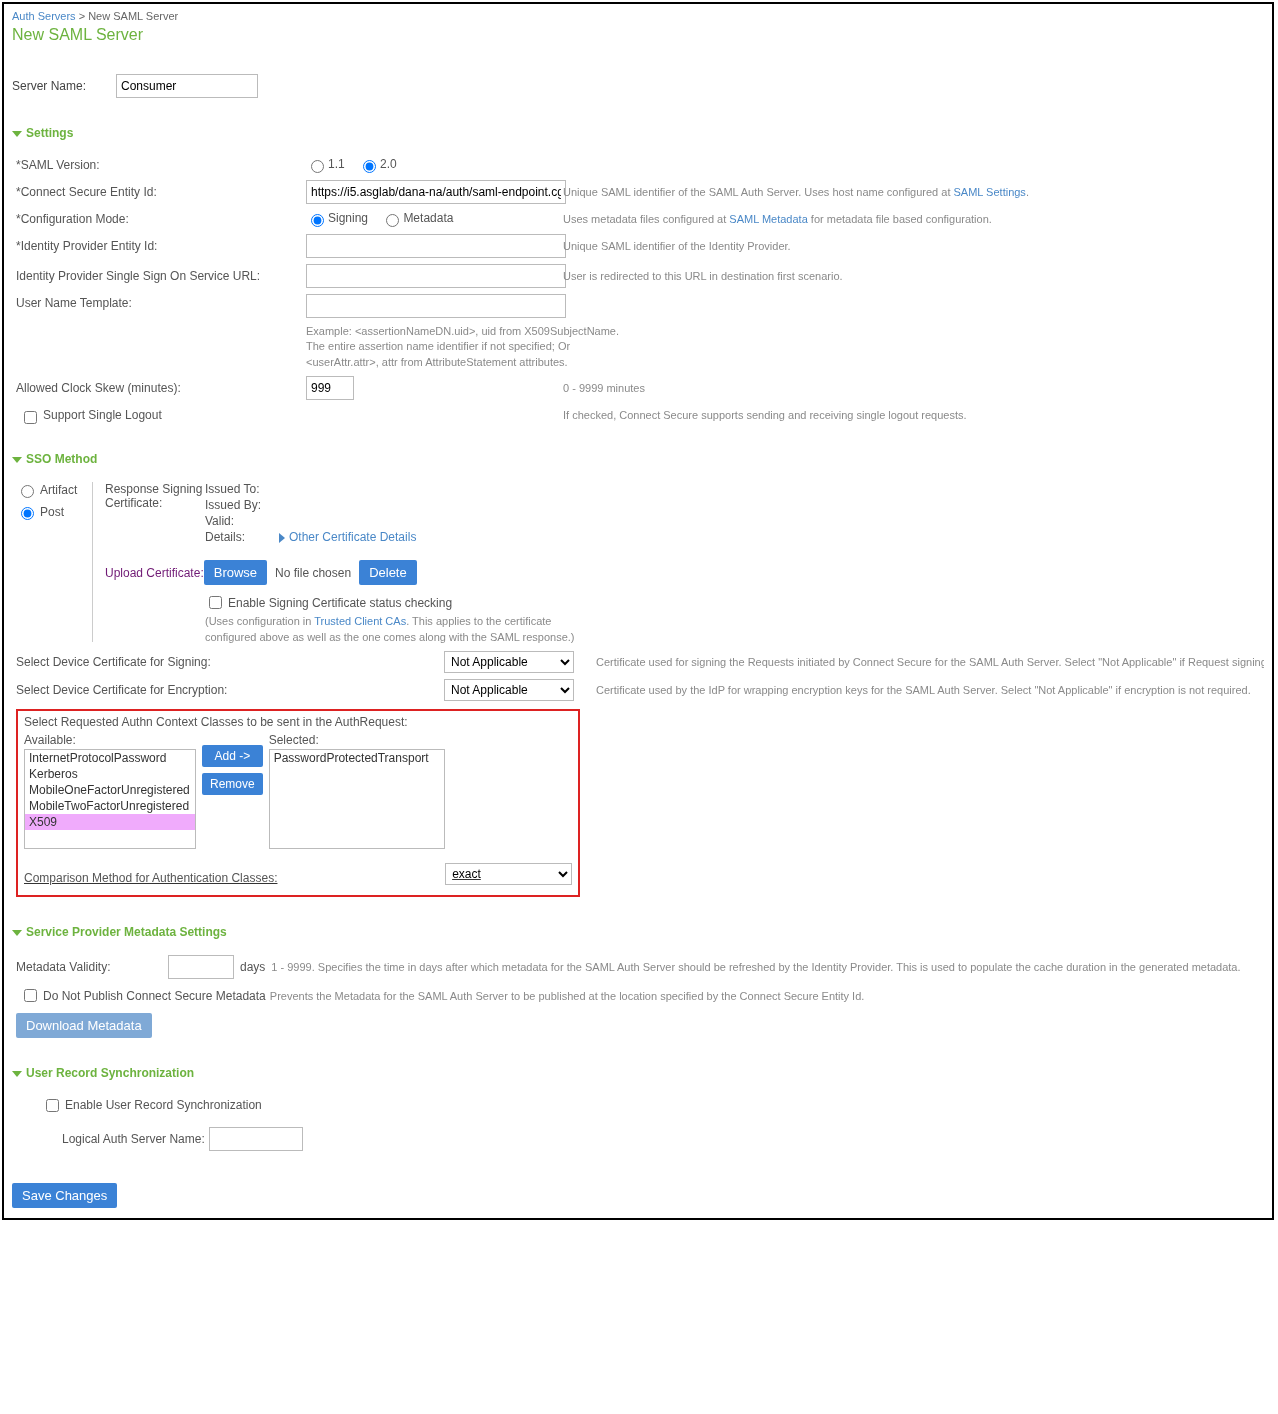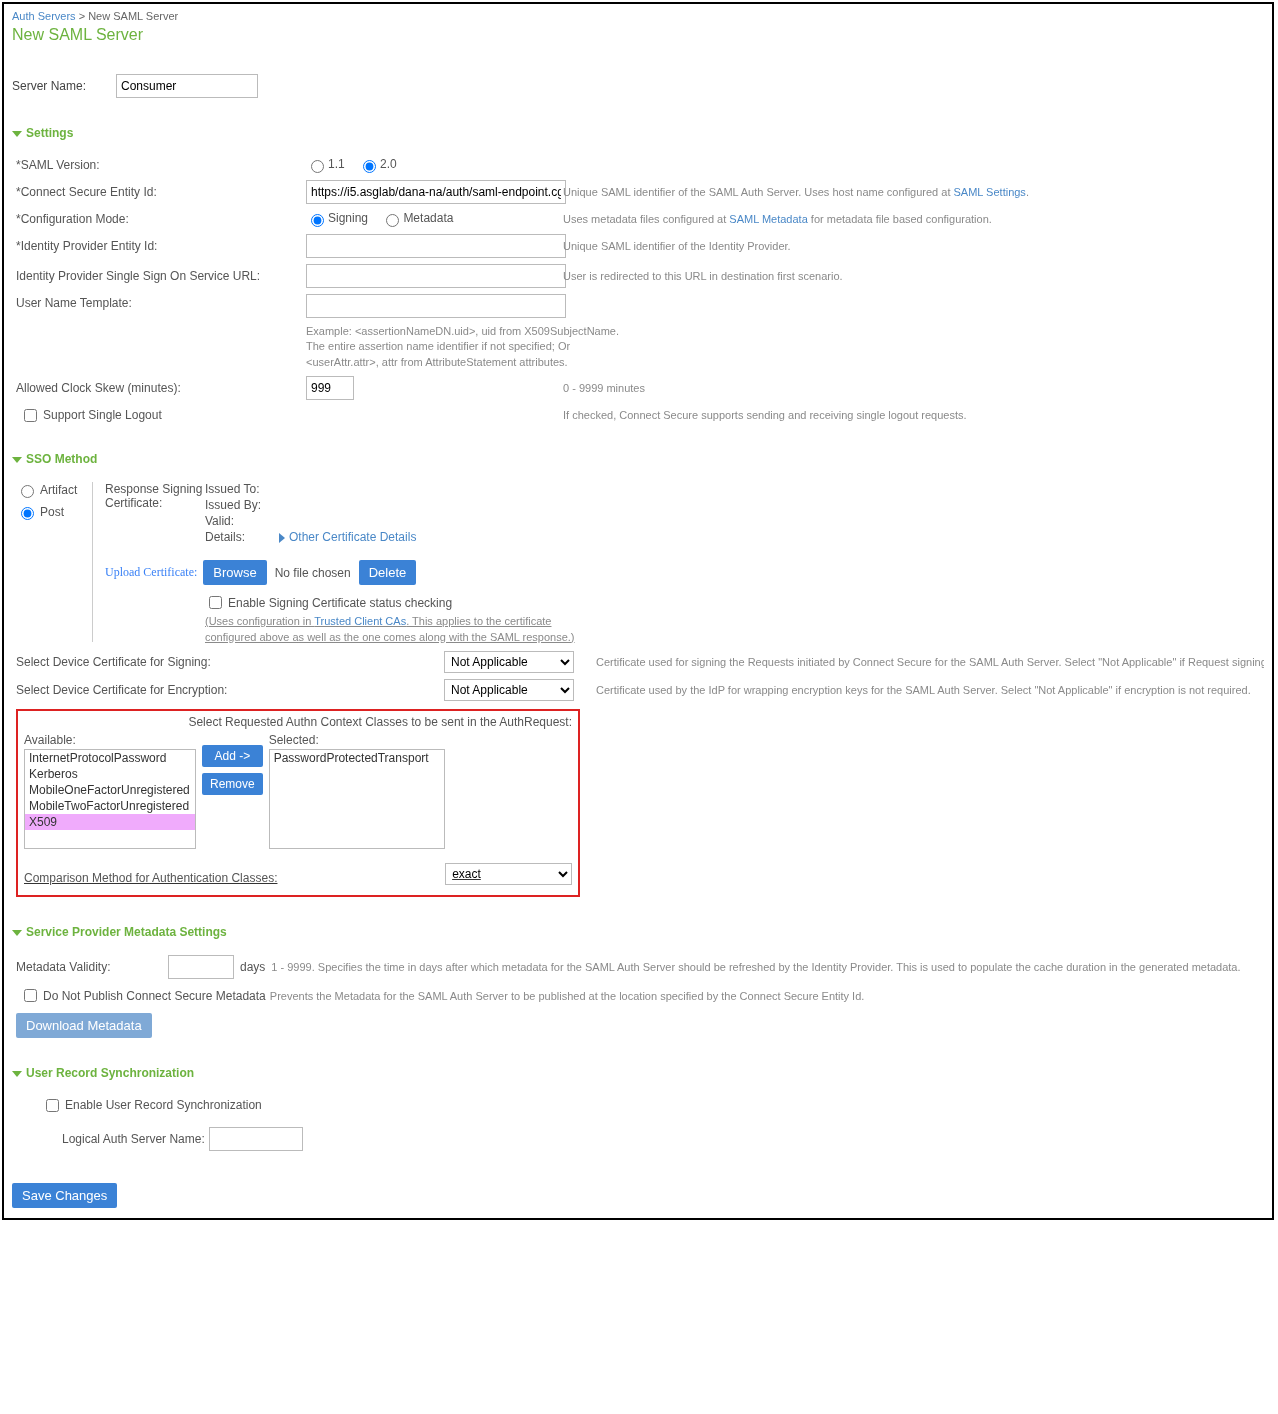--- a/index.html
+++ b/index.html
@@ -76,21 +76,21 @@
     row-gap: 6px;
     align-items: center;
     margin-left: 4px;
   }
   .settings-grid .lbl { color: #555; padding: 2px 0;}
   .settings-grid .hint { color: #8a8a8a; font-size: 11px; }
   .settings-grid .hint a { color:#4a88c7; text-decoration:none;}
   .settings-grid .multiline-hint { color:#8a8a8a; font-size:11px; line-height:1.4;}
   .settings-grid input[type="radio"] { margin-right:4px; vertical-align:middle;}
   .radio-lbl { color:#555; margin-right:10px;}
-  .checkbox-row { display:flex; align-items:center;}
+  .checkbox-row { display:flex; align-items:flex-end;}
   .checkbox-row input {margin:0 6px 0 8px;}
 
   .sso-wrap {
     display:flex;
     margin-left:4px;
     margin-top:6px;
   }
   .sso-radio-col {
     width: 72px;
     border-right: 1px solid #ccc;
@@ -109,35 +109,35 @@
   .cert-details a {color:#4a88c7; text-decoration:none;}
   .cert-details .tri {
     display:inline-block; width:0;height:0;
     border-top:5px solid transparent;
     border-bottom:5px solid transparent;
     border-left:6px solid #4a88c7;
     margin-right:4px; vertical-align:middle;
   }
 
   .upload-row {display:flex; align-items:center; margin-top:14px;}
-  .upload-row .lbl2 {color:#3b82f6; margin-right:6px;font-family:Liberation Serif, serif;}
+  .upload-row .lbl2 {color:#701a75; }
   .btn {
     background: #3b82d6;
     color: #fff;
     border: none;
     padding: 5px 10px;
     font-size: 13px;
     cursor: pointer;
     border-radius: 2px;
   }
   .btn.muted { background:#7fa9d6;}
   .file-status {color:#555; margin:0 8px;}
   .enable-signing {display:flex;align-items:center;margin:8px 0 2px 100px; color:#555;}
   .enable-signing input{margin-right:6px;}
-  .signing-note {color:#8a8a8a; font-size:11px; margin-left:100px; line-height:1.4; max-width:380px;text-decoration:underline;}
+  .signing-note {color:#8a8a8a; font-size:11px; margin-left:100px; line-height:1.4; max-width:380px;}
   .signing-note a{color:#4a88c7; text-decoration:none;}
 
   .device-cert-row {
     display:grid;
     grid-template-columns: 428px 146px auto;
     align-items:center;
     margin:6px 0 0 4px;
   }
   .device-cert-row .lbl{color:#555;}
   select {
@@ -150,21 +150,21 @@
     width:130px;
   }
   .device-cert-row .hint{color:#8a8a8a;font-size:11px;padding-left:6px; white-space:nowrap; overflow:hidden;}
 
   .authn-box {
     border: 2px solid #d22;
     margin: 8px 0 0 4px;
     padding: 4px 6px 10px 6px;
     width: 548px;
   }
-  .authn-box .title{color:#555; margin-bottom:4px;text-align:right;}
+  .authn-box .title{color:#555; margin-bottom:4px;}
   .dual-list { display:flex; align-items:flex-start; gap:6px;}
   .dual-list .col-head{color:#555; margin-bottom:2px;}
   .listbox {
     width: 170px;
     height: 98px;
     overflow-y: scroll;
     border:1px solid #bbb;
     background:#fff;
     font-size:12px;
   }

